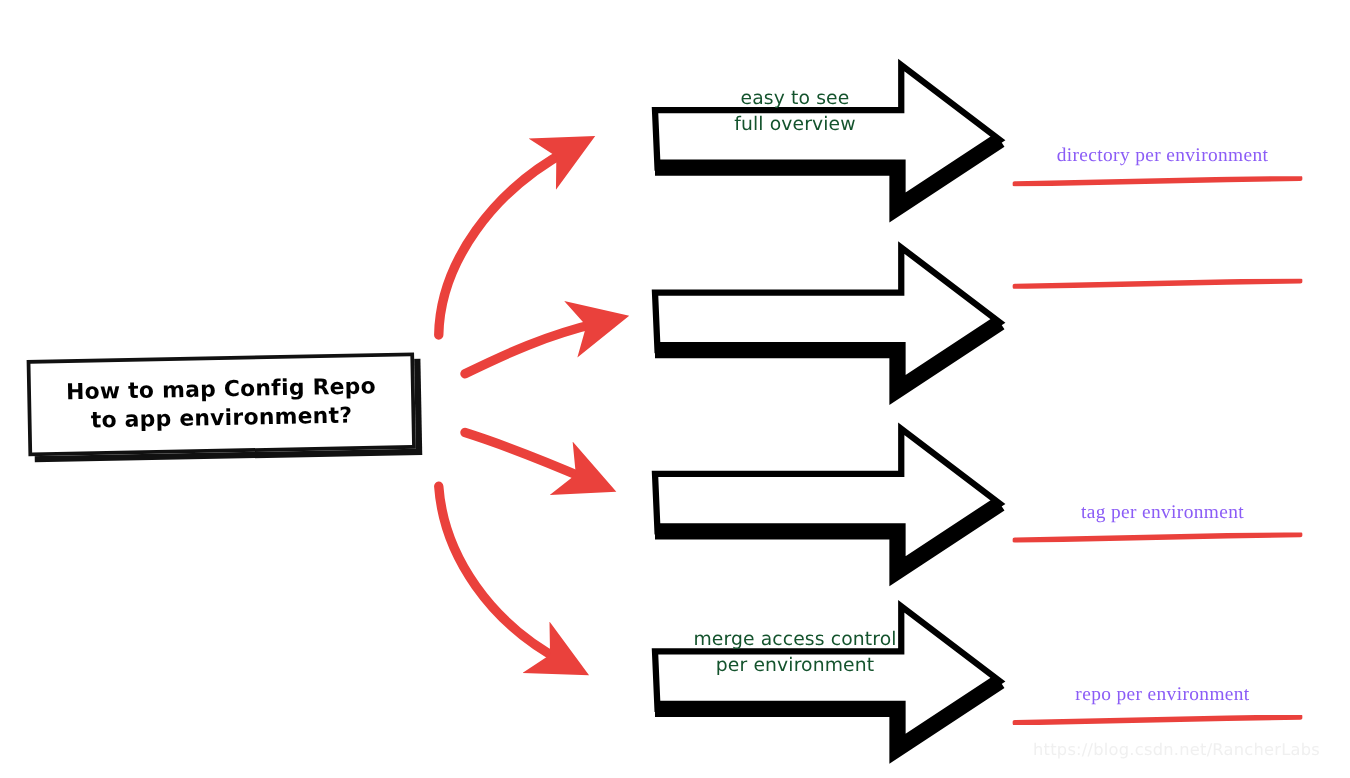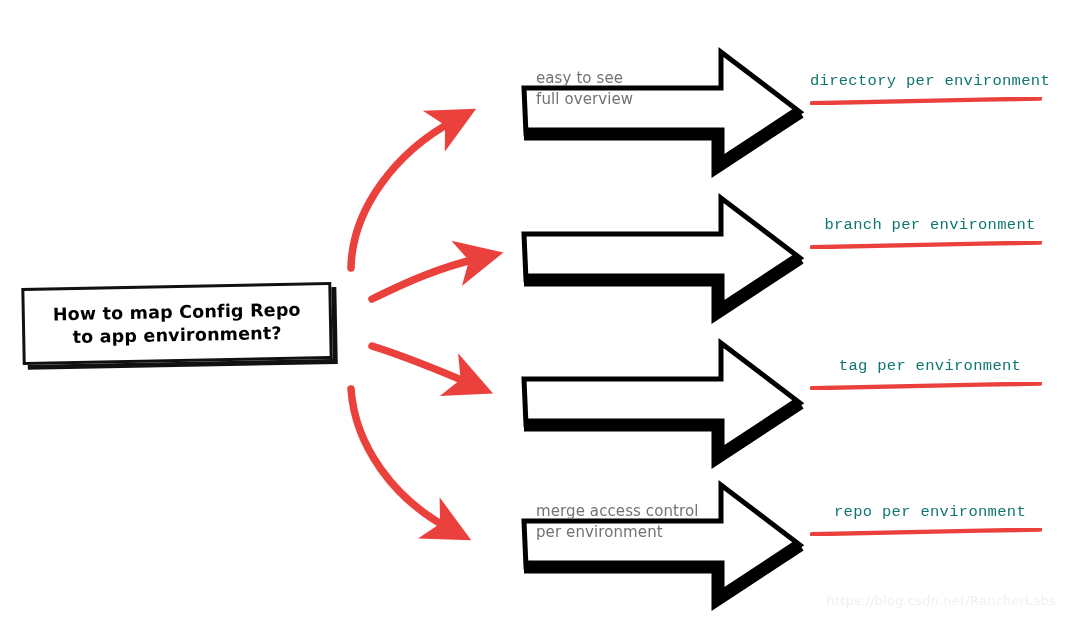--- a/index.html
+++ b/index.html
@@ -63,42 +63,43 @@
     top: 0;
     width: 290px;
     height: 130px;
     overflow: visible;
   }
   .arrow-label {
     position: absolute;
     left: 18px;
     top: 26px;
     width: 200px;
-    text-align: left;
+    text-align: center;
     font-family: "DejaVu Sans", sans-serif;
     font-size: 15px;
     line-height: 21px;
-    color: #737373;
+    color: #14532d;
     white-space: pre-line;
     letter-spacing: 0.1px;
   }
 
   
   .red-label {
     position: absolute;
     width: 260px;
     text-align: center;
   }
   .red-label-text {
-    font-family: Liberation Mono, monospace;
+    font-family: Liberation Serif, serif;
     font-size: 15.5px;
-    color: #0f766e;
+    color: #8b5cf6;
     letter-spacing: 0.3px;
     white-space: nowrap;
     display: block;
+    margin-top: 44px;
   }
   .red-underline {
     display: block;
     margin-top: 7px;
     width: 232px;
     margin-left: 10px;
   }
 
   
   .watermark {
@@ -161,21 +162,20 @@
 </div>
 
 <div class="block-arrow" style="left:518px; top:188px;">
   <svg viewBox="0 0 290 130">
     <path d="M6,46 L203,46 L203,10 L282,70 L200,124 L200,92 L8,92 Z" fill="#ffffff" stroke="#000000" stroke-width="5" stroke-linejoin="miter"></path>
     <path d="M6,92 L200,92 L200,124 L282,70" fill="none" stroke="#000000" stroke-width="13" stroke-linejoin="miter" stroke-linecap="butt"></path>
   </svg>
 </div>
 
 <div class="red-label" style="left:800px; top:216px;">
-  <span class="red-label-text">branch per environment</span>
   <svg class="red-underline" viewBox="0 0 232 8">
     <path d="M2,6.2 C60,4.4 150,3.0 230,1.6" stroke="#ea413c" stroke-width="4.4" fill="none" stroke-linecap="round"></path>
   </svg>
 </div>
 
 <div class="block-arrow" style="left:518px; top:333px;">
   <svg viewBox="0 0 290 130">
     <path d="M6,46 L203,46 L203,10 L282,70 L200,124 L200,92 L8,92 Z" fill="#ffffff" stroke="#000000" stroke-width="5" stroke-linejoin="miter"></path>
     <path d="M6,92 L200,92 L200,124 L282,70" fill="none" stroke="#000000" stroke-width="13" stroke-linejoin="miter" stroke-linecap="butt"></path>
   </svg>

